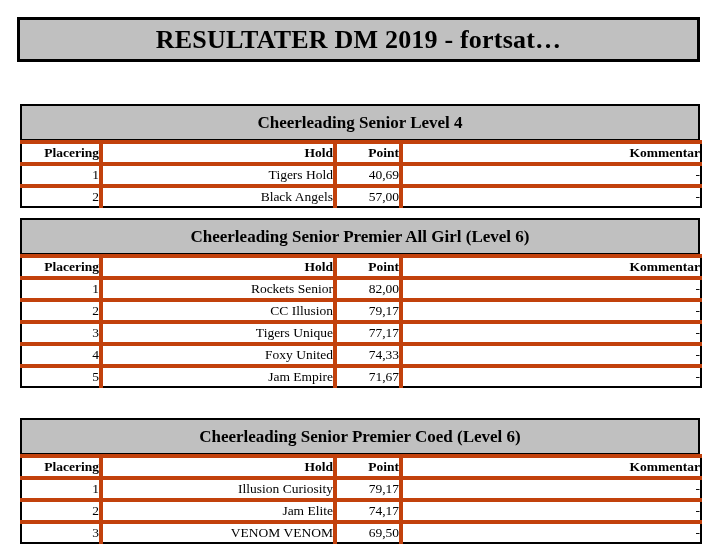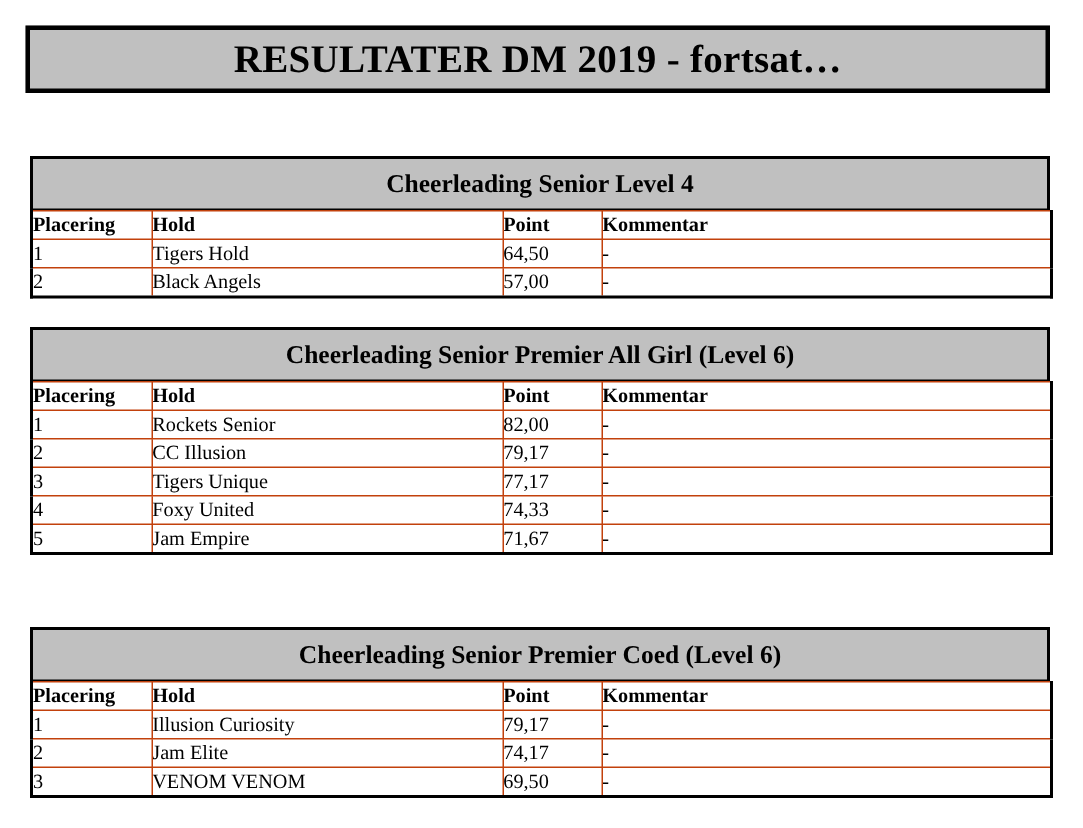--- a/index.html
+++ b/index.html
@@ -71,26 +71,26 @@
   }
 
   table.result-table {
     width: 100%;
     border-collapse: collapse;
     table-layout: fixed;
     background: #ffffff;
   }
   table.result-table th,
   table.result-table td {
-    border: 1px solid #c2410c;
+    border: 4px solid #c2410c;
     height: 18px;
     padding: 0 0;
     font-size: 13.5px;
     line-height: 1;
-    text-align: left;
+    text-align: right;
     vertical-align: middle;
     overflow: hidden;
     white-space: nowrap;
   }
   table.result-table th {
     font-weight: bold;
     background: #ffffff;
   }
   table.result-table tr:last-child td {
     border-bottom: 2px solid #000000;
@@ -134,21 +134,21 @@
           <th>Placering</th>
           <th>Hold</th>
           <th>Point</th>
           <th>Kommentar</th>
         </tr>
       </thead>
       <tbody>
           <tr>
             <td>1</td>
             <td>Tigers Hold</td>
-            <td>64,50</td>
+            <td>40,69</td>
             <td>-</td>
           </tr>
           <tr>
             <td>2</td>
             <td>Black Angels</td>
             <td>57,00</td>
             <td>-</td>
           </tr>
         </tbody>
     </table>

